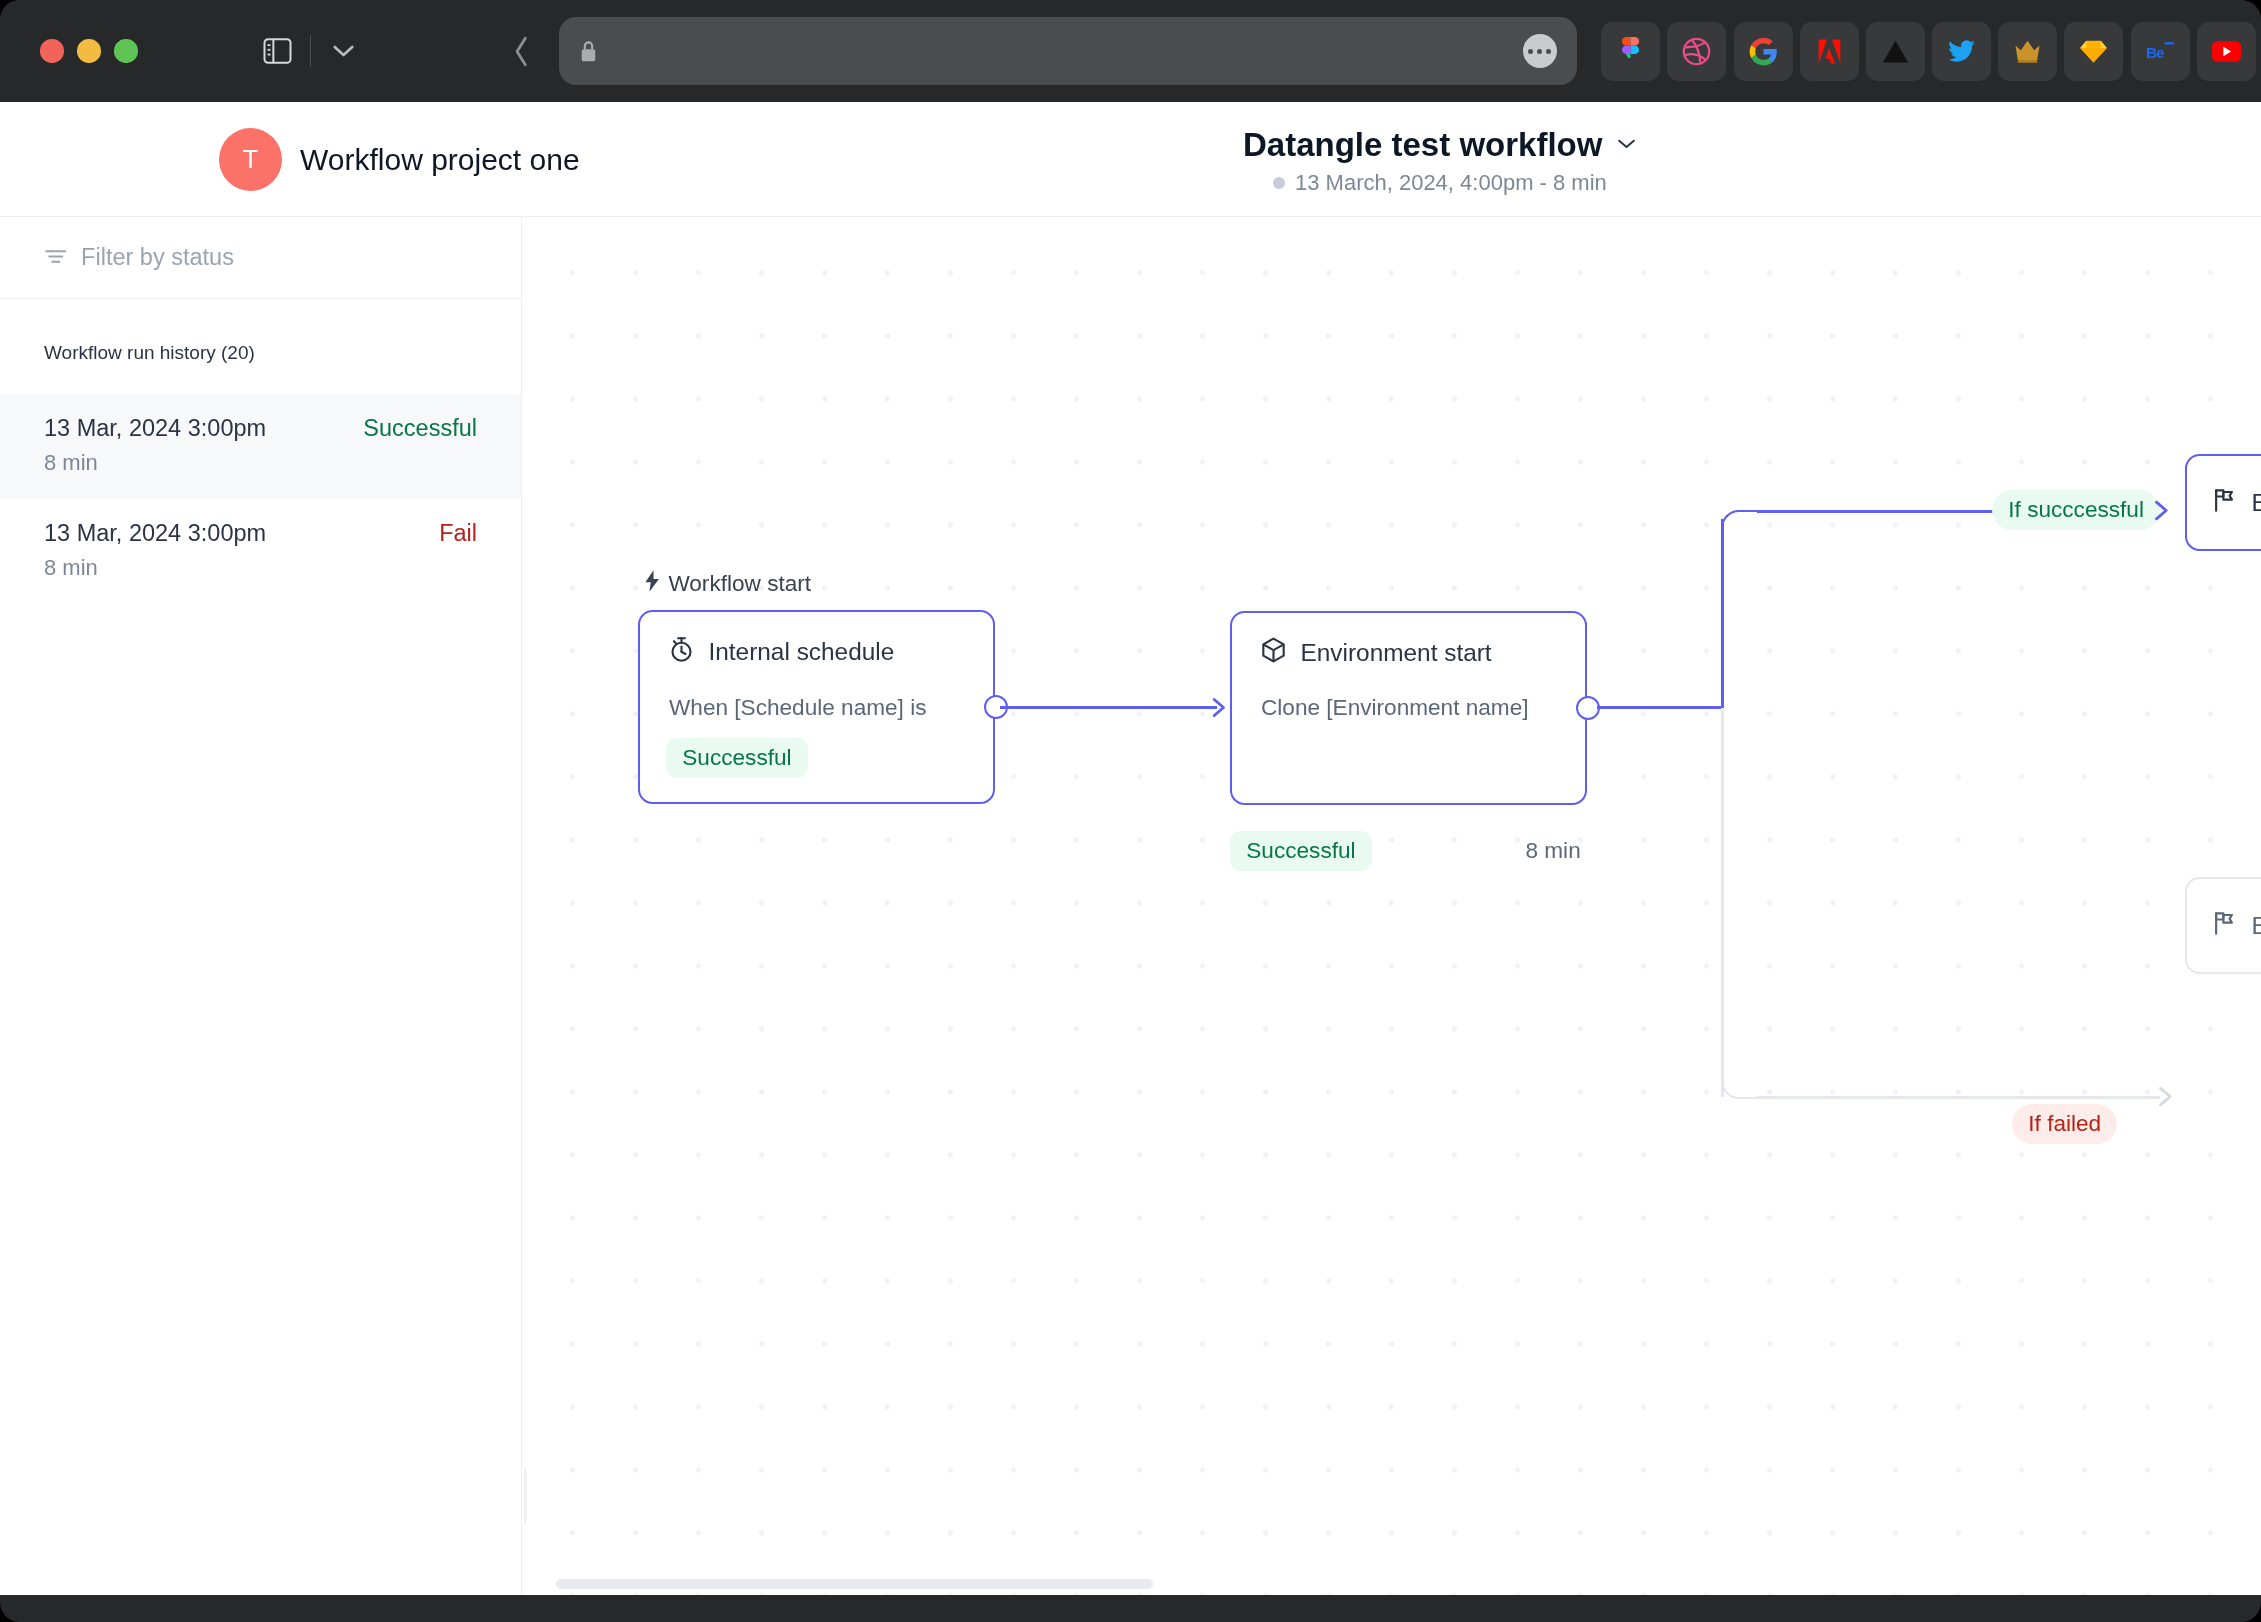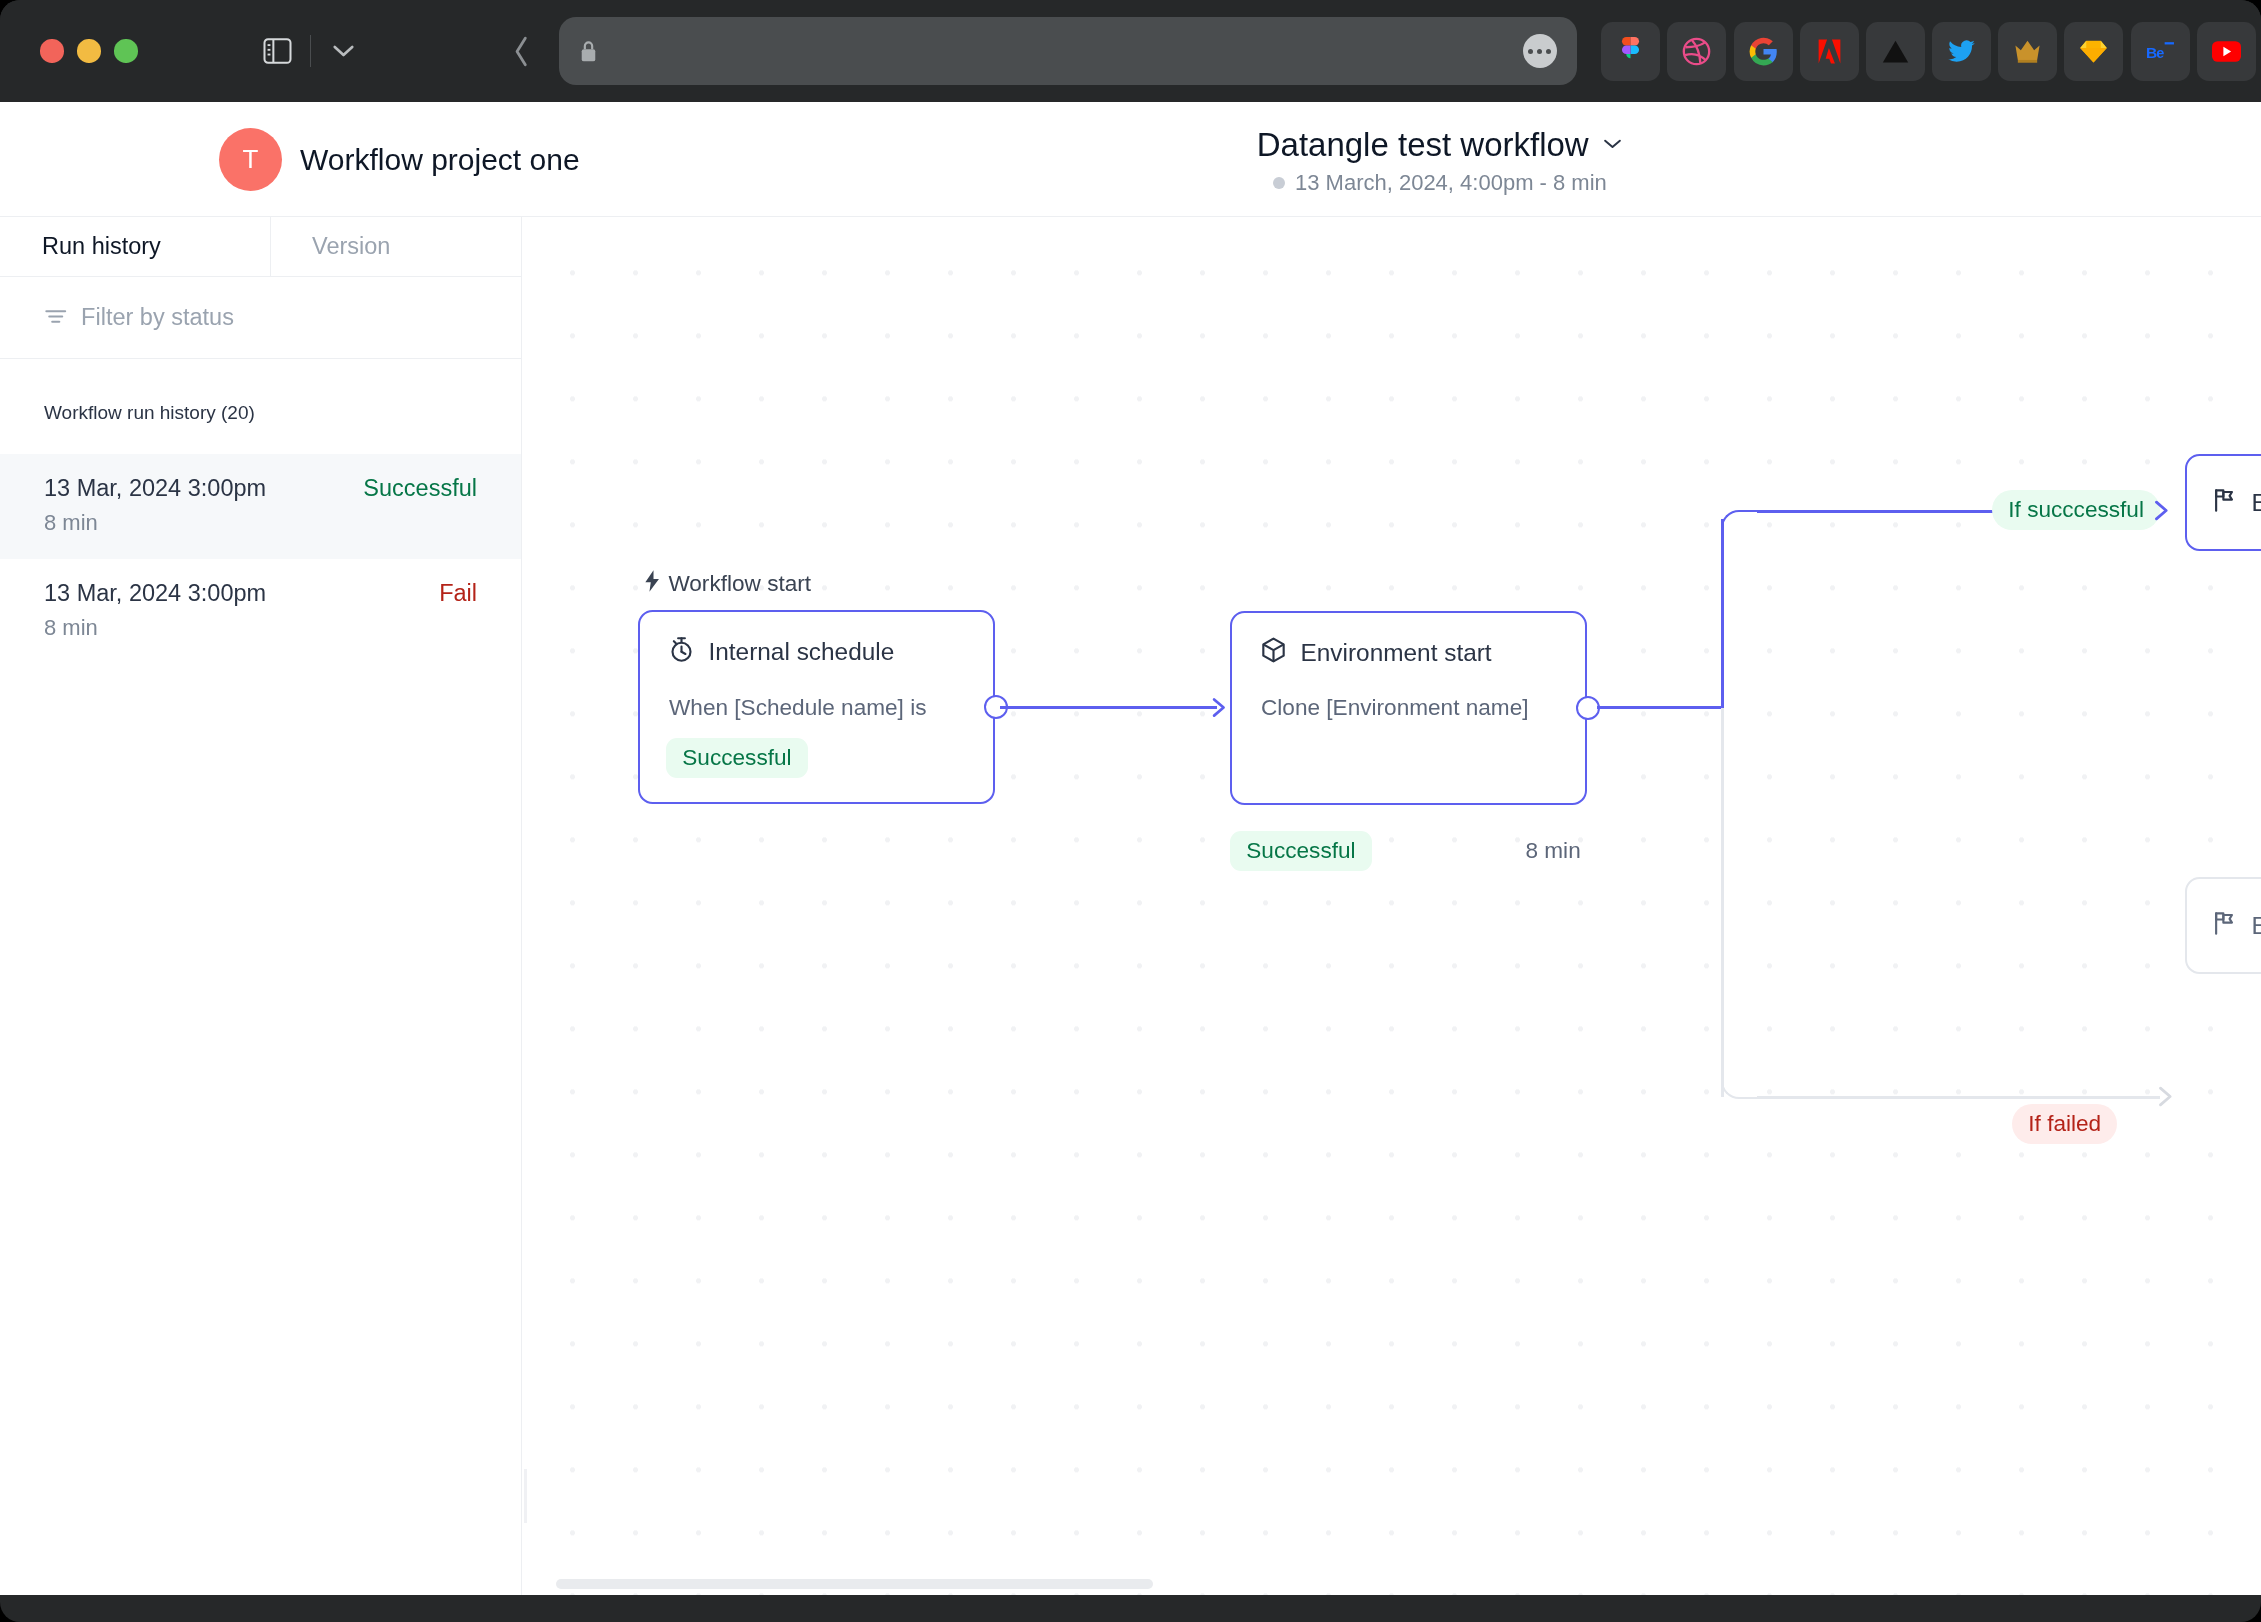--- a/index.html
+++ b/index.html
@@ -86,21 +86,21 @@
     color:#fff; font-size:26px;
     display:flex; align-items:center; justify-content:center;
   }
   #project-name { font-size:30px; color:#0E1726; font-weight:400; }
 
   #workflow-title-block {
     position:absolute; left:0; right:0; top:23.5px;
     display:flex; flex-direction:column; align-items:center; gap:6.3px;
   }
   #workflow-title-row { display:flex; align-items:center; gap:13.6px; }
-  #workflow-title { font-size:33px; color:#0E1726; font-weight:400; }
+  #workflow-title { font-size:33px; color:#0E1726; font-weight:700; }
   #workflow-meta { display:flex; align-items:center; gap:10px; font-size:22px; color:#7D8795; }
   #meta-dot { width:11.8px; height:11.8px; border-radius:50%; background:#C8CDD5; }
 
   
   #left-panel {
     position:absolute; left:0; top:115px;
     width:522px; height:1378px;
     background:#fff;
     border-right:1.8px solid #EDEFF2;
   }
@@ -369,24 +369,20 @@
         <div id="workflow-meta">
           <span id="meta-dot"></span>
           <span>13 March, 2024, 4:00pm - 8 min</span>
         </div>
       </div>
 
     </div>
 
     <div id="left-panel">
 
-      <div id="panel-tabs">
-        <div class="panel-tab active">Run history</div>
-        <div class="panel-tab inactive">Version</div>
-      </div>
 
       <div id="filter-row">
         <span>
           <svg width="23.5" height="19" viewBox="0 0 20 16" fill="none" stroke="#9AA3AF" stroke-width="1.8" stroke-linecap="round">
             <line x1="2" y1="3.5" x2="18" y2="3.5"></line>
             <line x1="4.5" y1="8" x2="15.5" y2="8"></line>
             <line x1="7" y1="12.5" x2="13" y2="12.5"></line>
           </svg>
         </span>
         <span id="filter-label">Filter by status</span>

